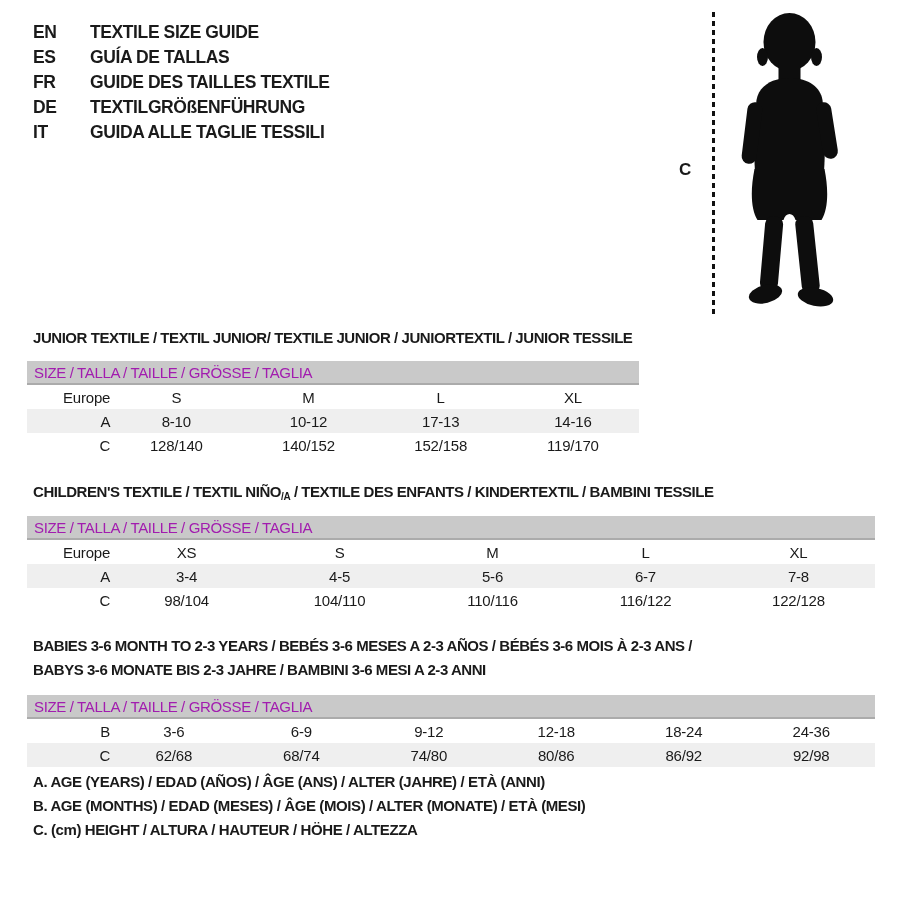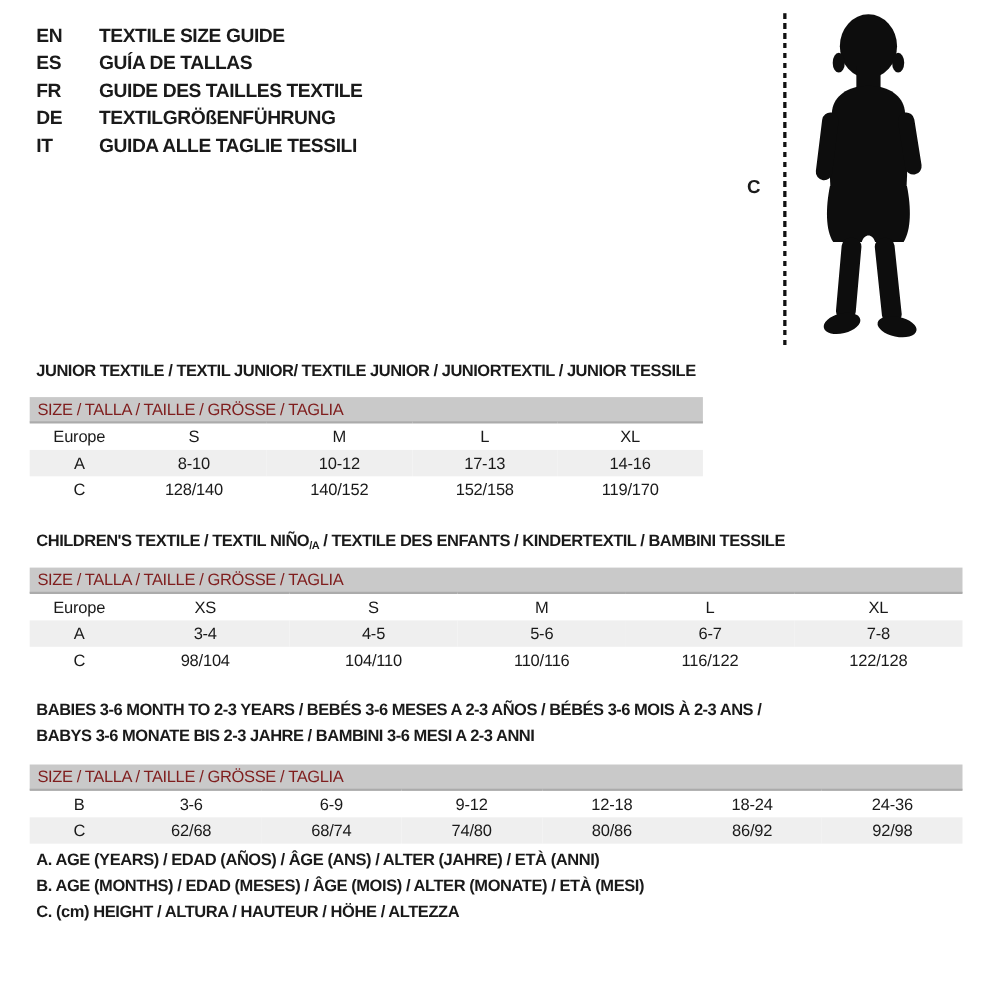--- a/index.html
+++ b/index.html
@@ -20,23 +20,23 @@
   .baby-svg{position:absolute;left:726px;top:4px;}
   
   .section-title{position:absolute;left:33px;font-weight:bold;font-size:15px;letter-spacing:-0.45px;line-height:24px;white-space:nowrap;}
   .section-title .subscript{font-size:10px;vertical-align:-3px;}
   .section-title.wrap2{white-space:normal;width:720px;}
   
   .size-table{position:absolute;border-collapse:collapse;table-layout:fixed;font-size:15px;letter-spacing:-0.2px;}
   .size-table td{height:24px;padding:0;text-align:center;vertical-align:middle;}
   .size-table tr.size-bar td{
     background:#c9c9c9;height:22px;text-align:left;padding-left:7px;
-    border-bottom:2px solid #ababab;color:#7f1d1d;letter-spacing:-0.35px;margin-top:16px;
+    border-bottom:2px solid #ababab;color:#a21caf;letter-spacing:-0.35px;margin-top:16px;
   }
-  .size-table td.row-label{text-align:center;padding-left:7px;}
+  .size-table td.row-label{text-align:right;padding-left:7px;}
   .size-table tr.stripe td{background:#efefef;}
   .t-junior{left:27px;top:361px;width:612px;}
   .t-children{left:27px;top:516px;width:848px;}
   .t-babies{left:27px;top:695px;width:848px;}
   
   .notes{position:absolute;left:33px;top:770px;}
   .note-line{font-weight:bold;font-size:15px;line-height:24px;letter-spacing:-0.4px;}
 </style>
 </head>
 <body>

